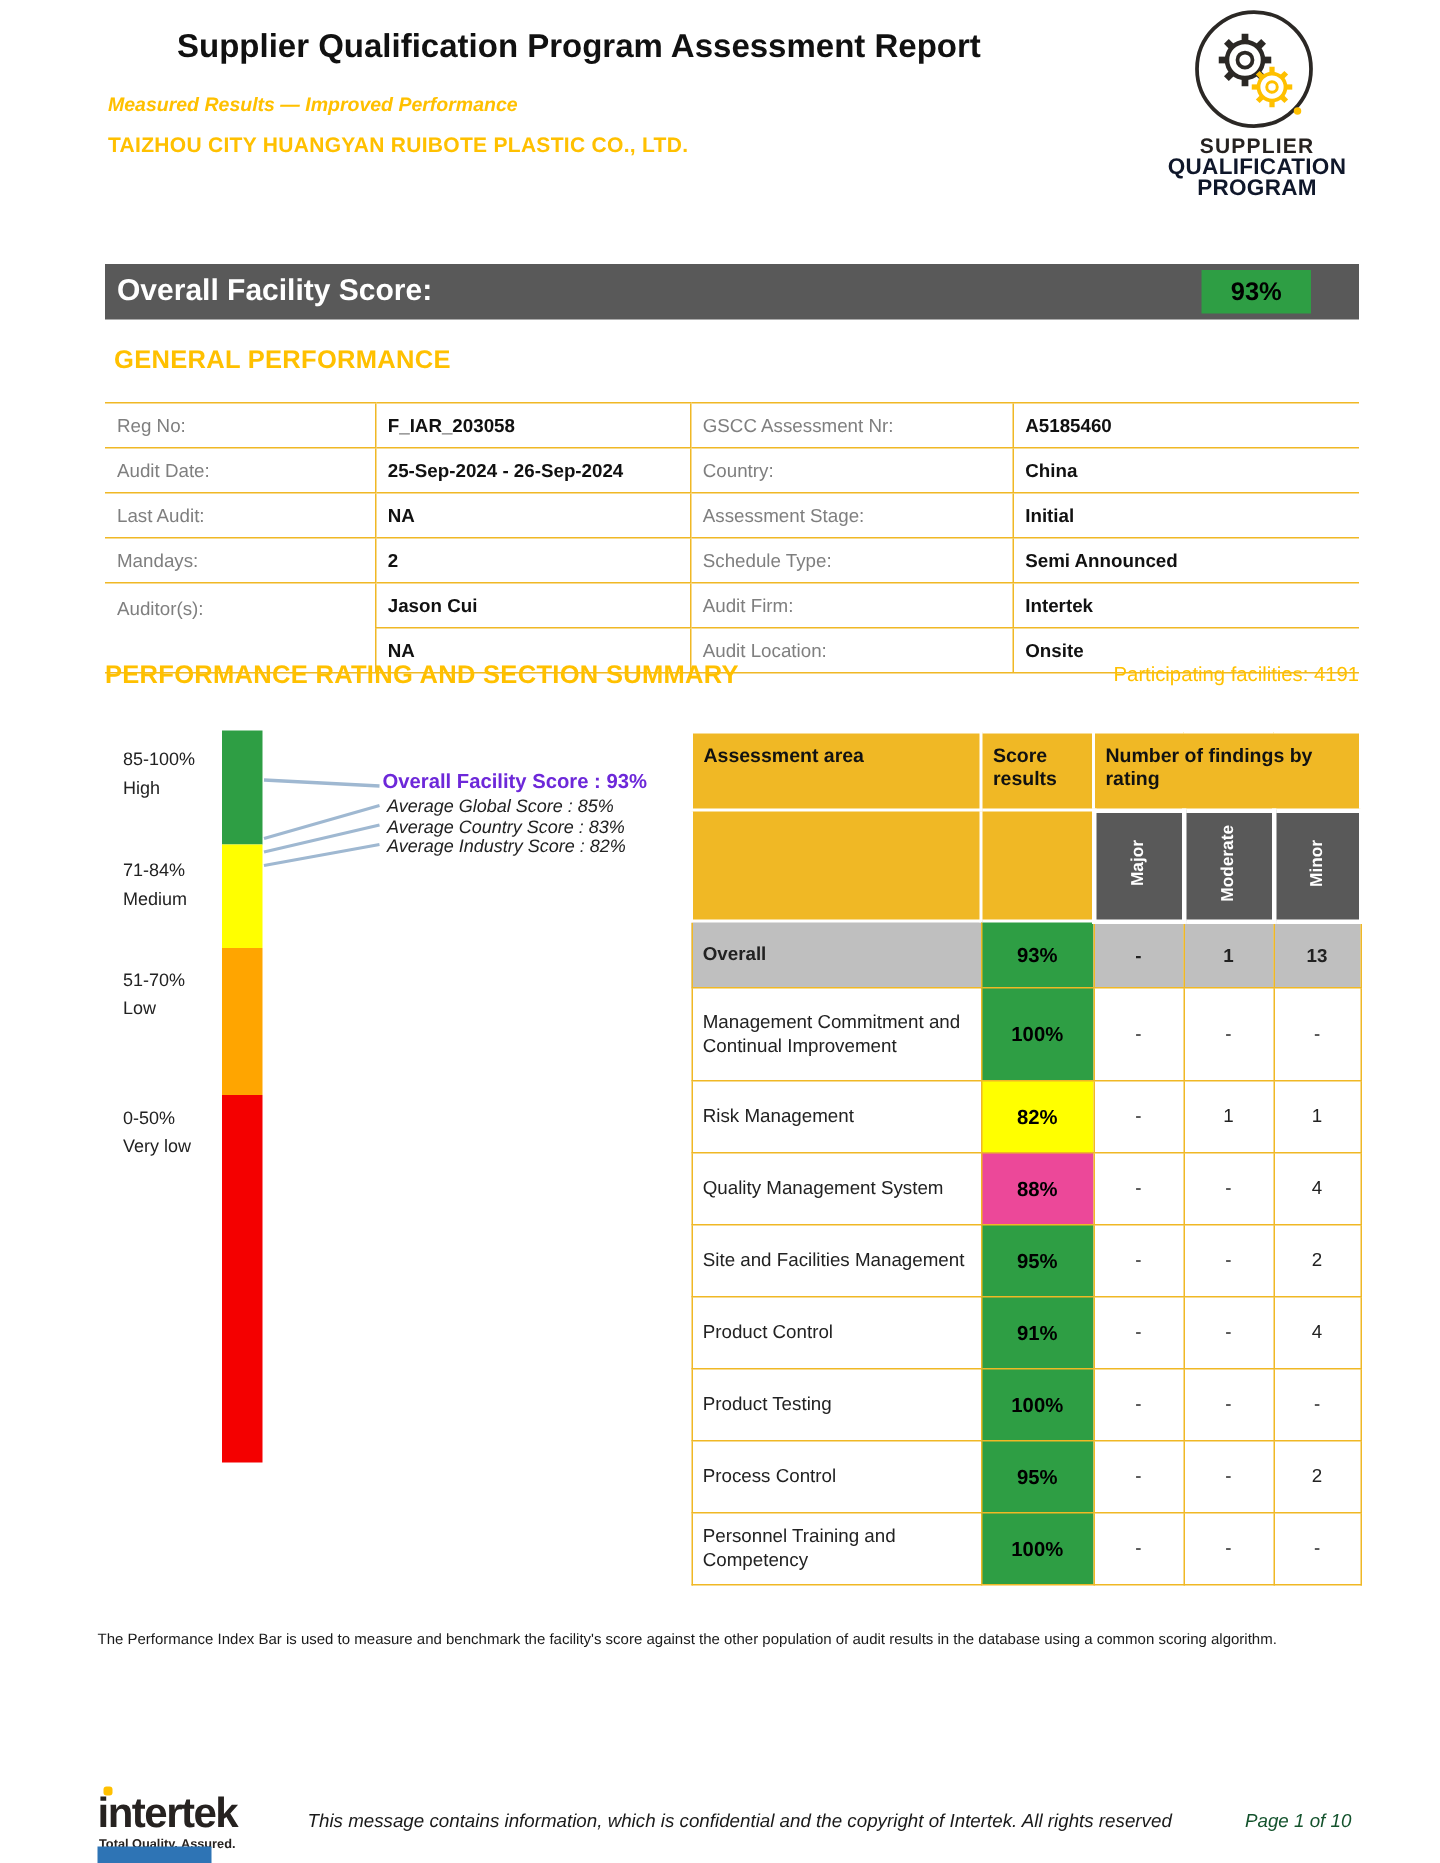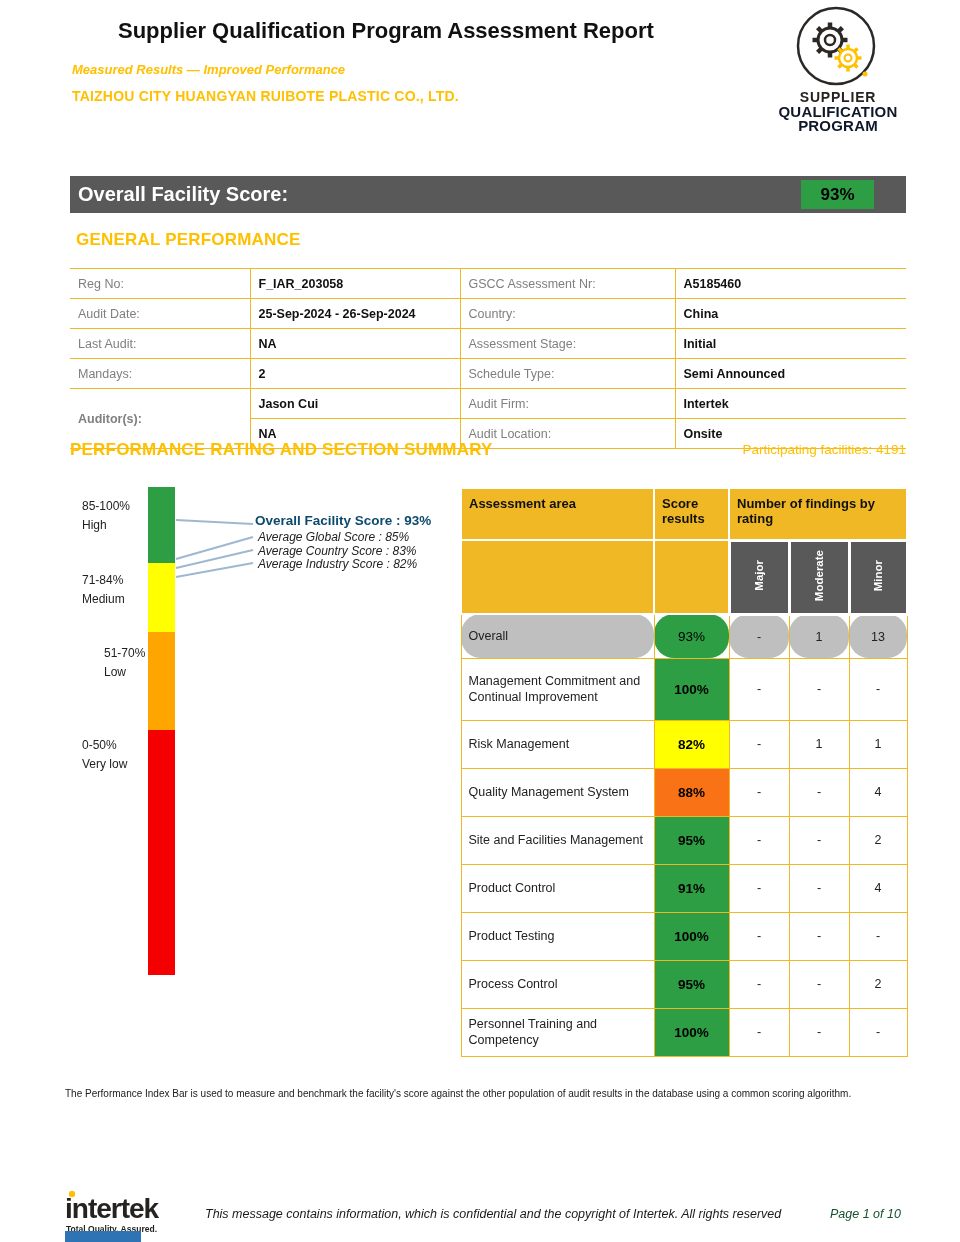--- a/index.html
+++ b/index.html
@@ -34,33 +34,33 @@
   #info-table td.ilabel{color:#7F7F7F;}
   #info-table td.ivalue{font-weight:bold;color:#111;}
   #info-table td.vline{border-left:1.5px solid #F0B825;}
 
   
   #index-bar{left:148px;top:487px;width:27px;}
   #index-bar .band{width:27px;}
   #index-bar .b0{height:76px;} #index-bar .b1{height:69px;}
   #index-bar .b2{height:98px;} #index-bar .b3{height:245px;}
   .band-label{position:absolute;left:82px;width:64px;font-size:12px;line-height:19px;color:#222;}
-  #callout-bold{left:255px;top:513px;font-size:13.5px;font-weight:bold;color:#0c4a6e;}
+  #callout-bold{left:255px;top:513px;font-size:13.5px;font-weight:bold;color:#6d28d9;}
   .callout-italic{position:absolute;left:258px;font-style:italic;font-size:12px;color:#222;}
 
   
   #sum-table{position:absolute;left:460px;top:487px;width:446px;border-collapse:collapse;table-layout:fixed;}
   #sum-table td,#sum-table th{border:1.5px solid #F0B825;font-size:12.5px;padding:3px 7px;vertical-align:middle;}
   #sum-table th.h-gold{background:#F0B825;color:#111;text-align:left;font-size:13px;vertical-align:top;padding-top:7px;border:2px solid #fff;}
   #sum-table th.h-sev{background:#595959;border:3px solid #fff;padding:0;}
   .vert{display:inline-block;writing-mode:vertical-rl;transform:rotate(180deg);
         font-size:11.5px;font-weight:bold;color:#fff;}
   #sum-table tr.h-head1{height:52px;} #sum-table tr.h-head2{height:74px;}
   #sum-table tr.h-overall{height:44px;} #sum-table tr.h-tall{height:62px;} #sum-table tr.h-std{height:48px;}
-  #sum-table tr.h-overall td{background:#BFBFBF;font-weight:normal;border-radius:20px;}
+  #sum-table tr.h-overall td{background:#BFBFBF;font-weight:bold;}
   #sum-table td.score{text-align:center;font-weight:bold;font-size:13.5px;color:#000;}
   #sum-table td.fcell{text-align:center;color:#222;}
   #sum-table td.area{color:#222;line-height:16px;}
 
   
   #footnote{left:65px;top:1078px;width:852px;font-size:10px;color:#1a1a1a;margin-top:10px;}
   #itk-logo{left:65px;top:1193px;font-size:28px;font-weight:bold;color:#262220;letter-spacing:-1px;}
   #itk-dot{left:69px;top:1191px;width:6px;height:6px;background:#FFC000;border-radius:2px;}
   #itk-tagline{left:66px;top:1224px;font-size:8.5px;font-weight:bold;color:#262220;}
   #footer-msg{left:205px;top:1207px;font-size:12.5px;font-style:italic;color:#1a1a1a;}
@@ -143,21 +143,21 @@
       <td class="ilabel vline">Assessment Stage:</td>
       <td class="ivalue vline">Initial</td>
     </tr>
     <tr>
       <td class="ilabel">Mandays:</td>
       <td class="ivalue vline">2</td>
       <td class="ilabel vline">Schedule Type:</td>
       <td class="ivalue vline">Semi Announced</td>
     </tr>
     <tr>
-      <td class="ilabel" rowspan="2" style="vertical-align:top;padding-top:23px;font-weight:bold;">Auditor(s):</td>
+      <td class="ilabel" rowspan="2" style="vertical-align:top;padding-top:10px;">Auditor(s):</td>
       <td class="ivalue vline">Jason Cui</td>
       <td class="ilabel vline">Audit Firm:</td>
       <td class="ivalue vline">Intertek</td>
     </tr>
     <tr>
       <td class="ivalue vline">NA</td>
       <td class="ilabel vline">Audit Location:</td>
       <td class="ivalue vline">Onsite</td>
     </tr>
   </tbody>
@@ -167,21 +167,21 @@
   <div class="abs" id="participating">Participating facilities: 4191</div>
 
   <div class="band-label" style="top:497px;">
     <div>85-100%</div>
     <div>High</div>
   </div>
   <div class="band-label" style="top:571px;">
     <div>71-84%</div>
     <div>Medium</div>
   </div>
-  <div class="band-label" style="top:644px;margin-left:22px;">
+  <div class="band-label" style="top:644px;">
     <div>51-70%</div>
     <div>Low</div>
   </div>
   <div class="band-label" style="top:736px;">
     <div>0-50%</div>
     <div>Very low</div>
   </div>
 
   <div class="abs" id="index-bar">
     <div class="band b0" style="background-color: rgb(46, 158, 68);"></div>
@@ -239,21 +239,21 @@
     </tr>
     <tr class="h-std">
       <td class="area">Risk Management</td>
       <td class="score" style="background-color: rgb(255, 255, 0);">82%</td>
       <td class="fcell">-</td>
       <td class="fcell">1</td>
       <td class="fcell">1</td>
     </tr>
     <tr class="h-std">
       <td class="area">Quality Management System</td>
-      <td class="score" style="background-color: #f97316;">88%</td>
+      <td class="score" style="background-color: #ec4899;">88%</td>
       <td class="fcell">-</td>
       <td class="fcell">-</td>
       <td class="fcell">4</td>
     </tr>
     <tr class="h-std">
       <td class="area">Site and Facilities Management</td>
       <td class="score" style="background-color: rgb(46, 158, 68);">95%</td>
       <td class="fcell">-</td>
       <td class="fcell">-</td>
       <td class="fcell">2</td>

